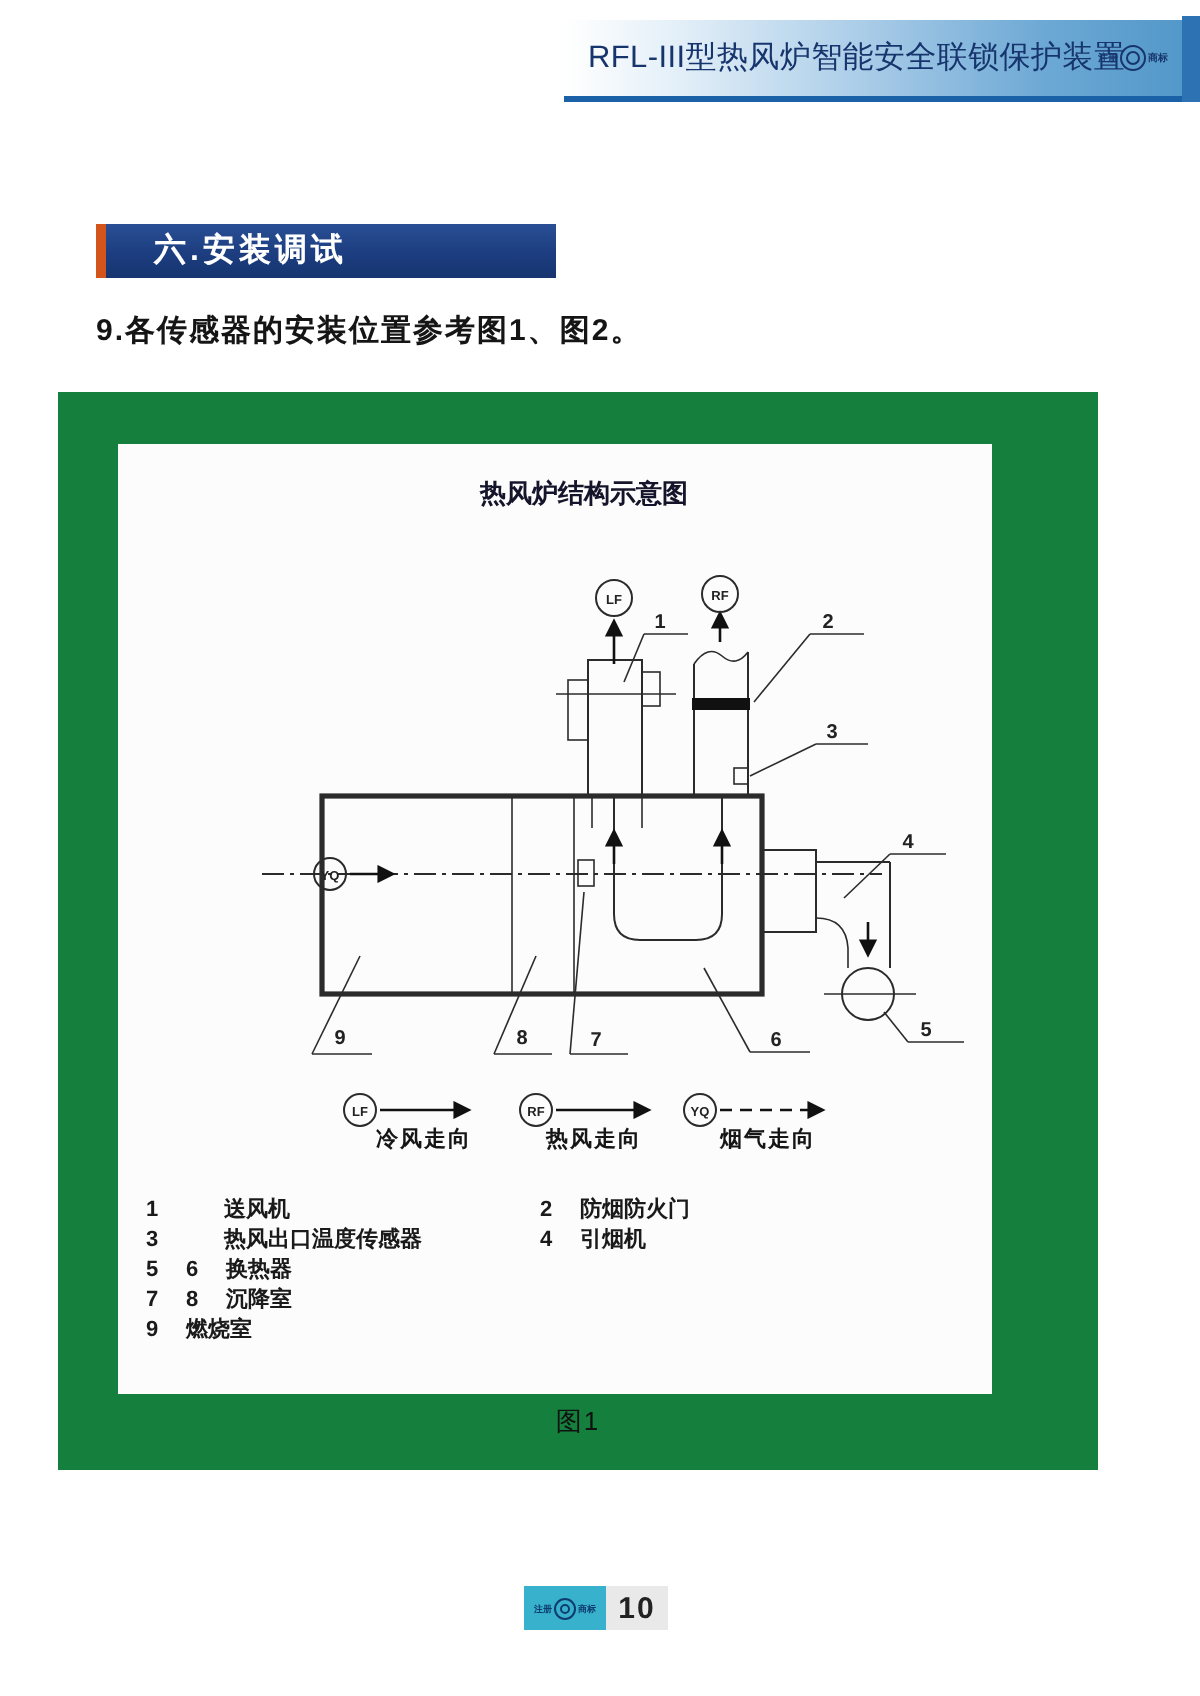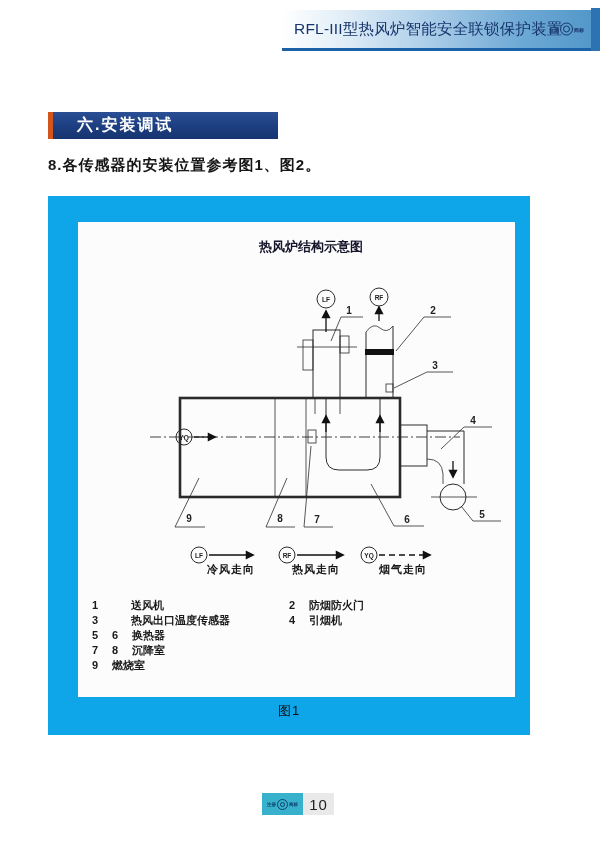--- a/index.html
+++ b/index.html
@@ -32,42 +32,42 @@
     display:flex; align-items:center;
   }
   .section-title span { color:#ffffff; font-size:16px; font-weight:bold; letter-spacing:2px; padding-left:24px; }
 
   .paragraph {
     position:absolute; left:48px; top:156px; font-size:15px; font-weight:600;
     color:#151515; letter-spacing:1px;
   }
 
   
-  .figure-frame { position:absolute; left:48px; top:196px; width:482px; height:539px; background:#0ea5e9; }
+  .figure-frame { position:absolute; left:29px; top:196px; width:520px; height:539px; background:#15803d; }
   .diagram-panel { position:absolute; left:30px; top:26px; width:437px; height:475px; background:#fcfcfc; }
   .diagram-svg { position:absolute; left:0; top:0; }
 
   .parts { position:absolute; left:14px; top:376px; width:414px; font-size:11px; font-weight:600; color:#1a1a1a; }
   .prow { display:flex; height:15px; line-height:15px; }
   .pnum { width:20px; flex:none; }
   .pname-l { width:158px; flex:none;margin-left:19px; }
   .fig-caption { position:absolute; left:0; top:506px; width:100%; text-align:center; font-size:13px; font-weight:normal; color:#111111; letter-spacing:1px; }
 
   
   .footer-tm {
     position:absolute; left:262px; top:793px; width:41px; height:22px; background:#38b2cc;
     display:flex; align-items:center; justify-content:center; gap:1px;
   }
   .footer-tm .tm-text { color:#0f3c6e; font-size:4.5px; }
   .footer-tm .tm-circle { width:11px; height:11px; border-color:#0f3c6e; }
   .footer-tm .tm-circle::after { border-color:#0f3c6e; }
   .footer-page {
     position:absolute; left:303px; top:793px; width:31px; height:22px; background:#e9e9e9;
     display:flex; align-items:center; justify-content:center;
-    font-size:15px; font-weight:normal; color:#222222; letter-spacing:1px;
+    font-size:15px; font-weight:bold; color:#222222; letter-spacing:1px;
   }
 
   
   .ln { stroke:#2b2b2b; stroke-width:1; fill:none; }
   .thick { stroke-width:2.6; }
   .thin { stroke-width:0.8; }
   .dashdot { stroke-dasharray:11 3 2 3; stroke-width:0.9; }
   .dashed { stroke-dasharray:6 4; }
   .arrowline { stroke:#111; stroke-width:1.3; fill:none; }
   .dtitle { font-size:13px; font-weight:bold; fill:#14142a; }
@@ -87,21 +87,21 @@
       <span class="tm-circle"></span>
       <span class="tm-text">商标</span>
     </div>
     <div class="band-bar"></div>
   </div>
 
   <div class="section-title">
     <span>六.安装调试</span>
   </div>
 
-  <div class="paragraph">8.各传感器的安装位置参考图1、图2。</div>
+  <div class="paragraph">9.各传感器的安装位置参考图1、图2。</div>
 
   <div class="figure-frame">
     <div class="diagram-panel">
 
       <svg class="diagram-svg" width="437" height="475" viewBox="75 222 437 475">
         <defs>
           <marker id="arr" viewBox="0 0 10 10" refX="8" refY="5" markerWidth="9" markerHeight="7" orient="auto-start-reverse">
             <path d="M0,0 L10,5 L0,10 z" fill="#111"></path>
           </marker>
         </defs>

